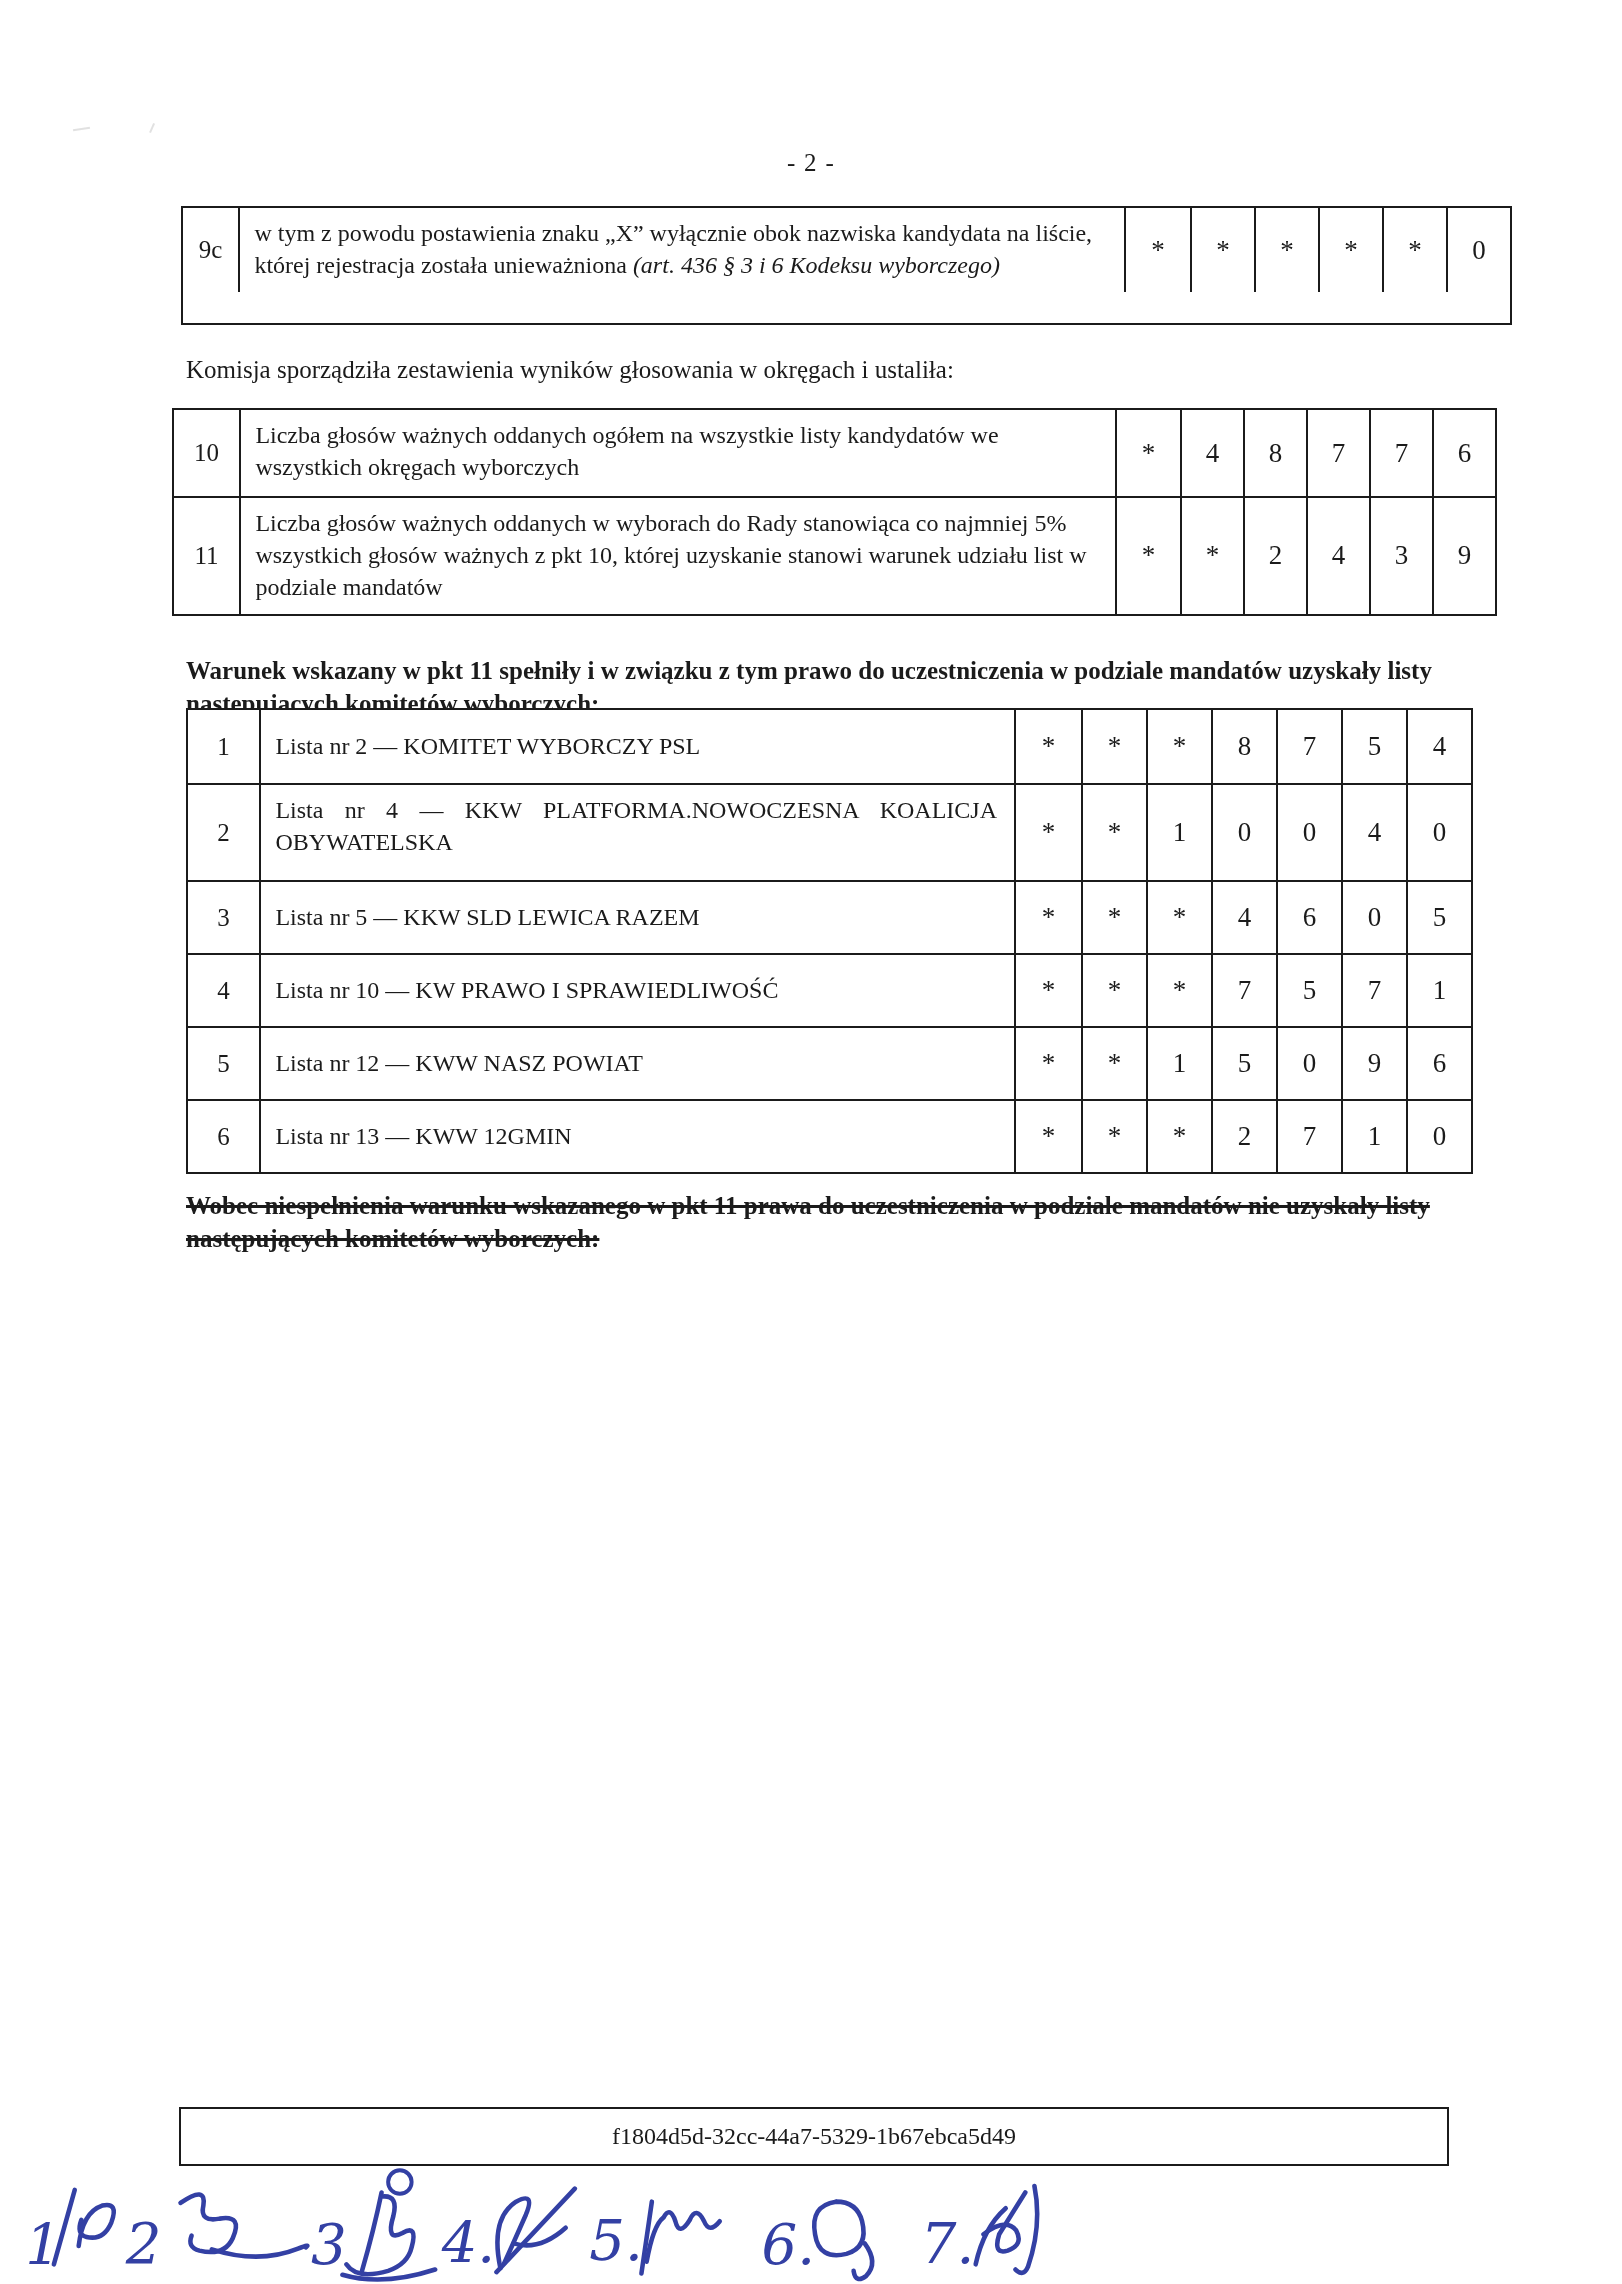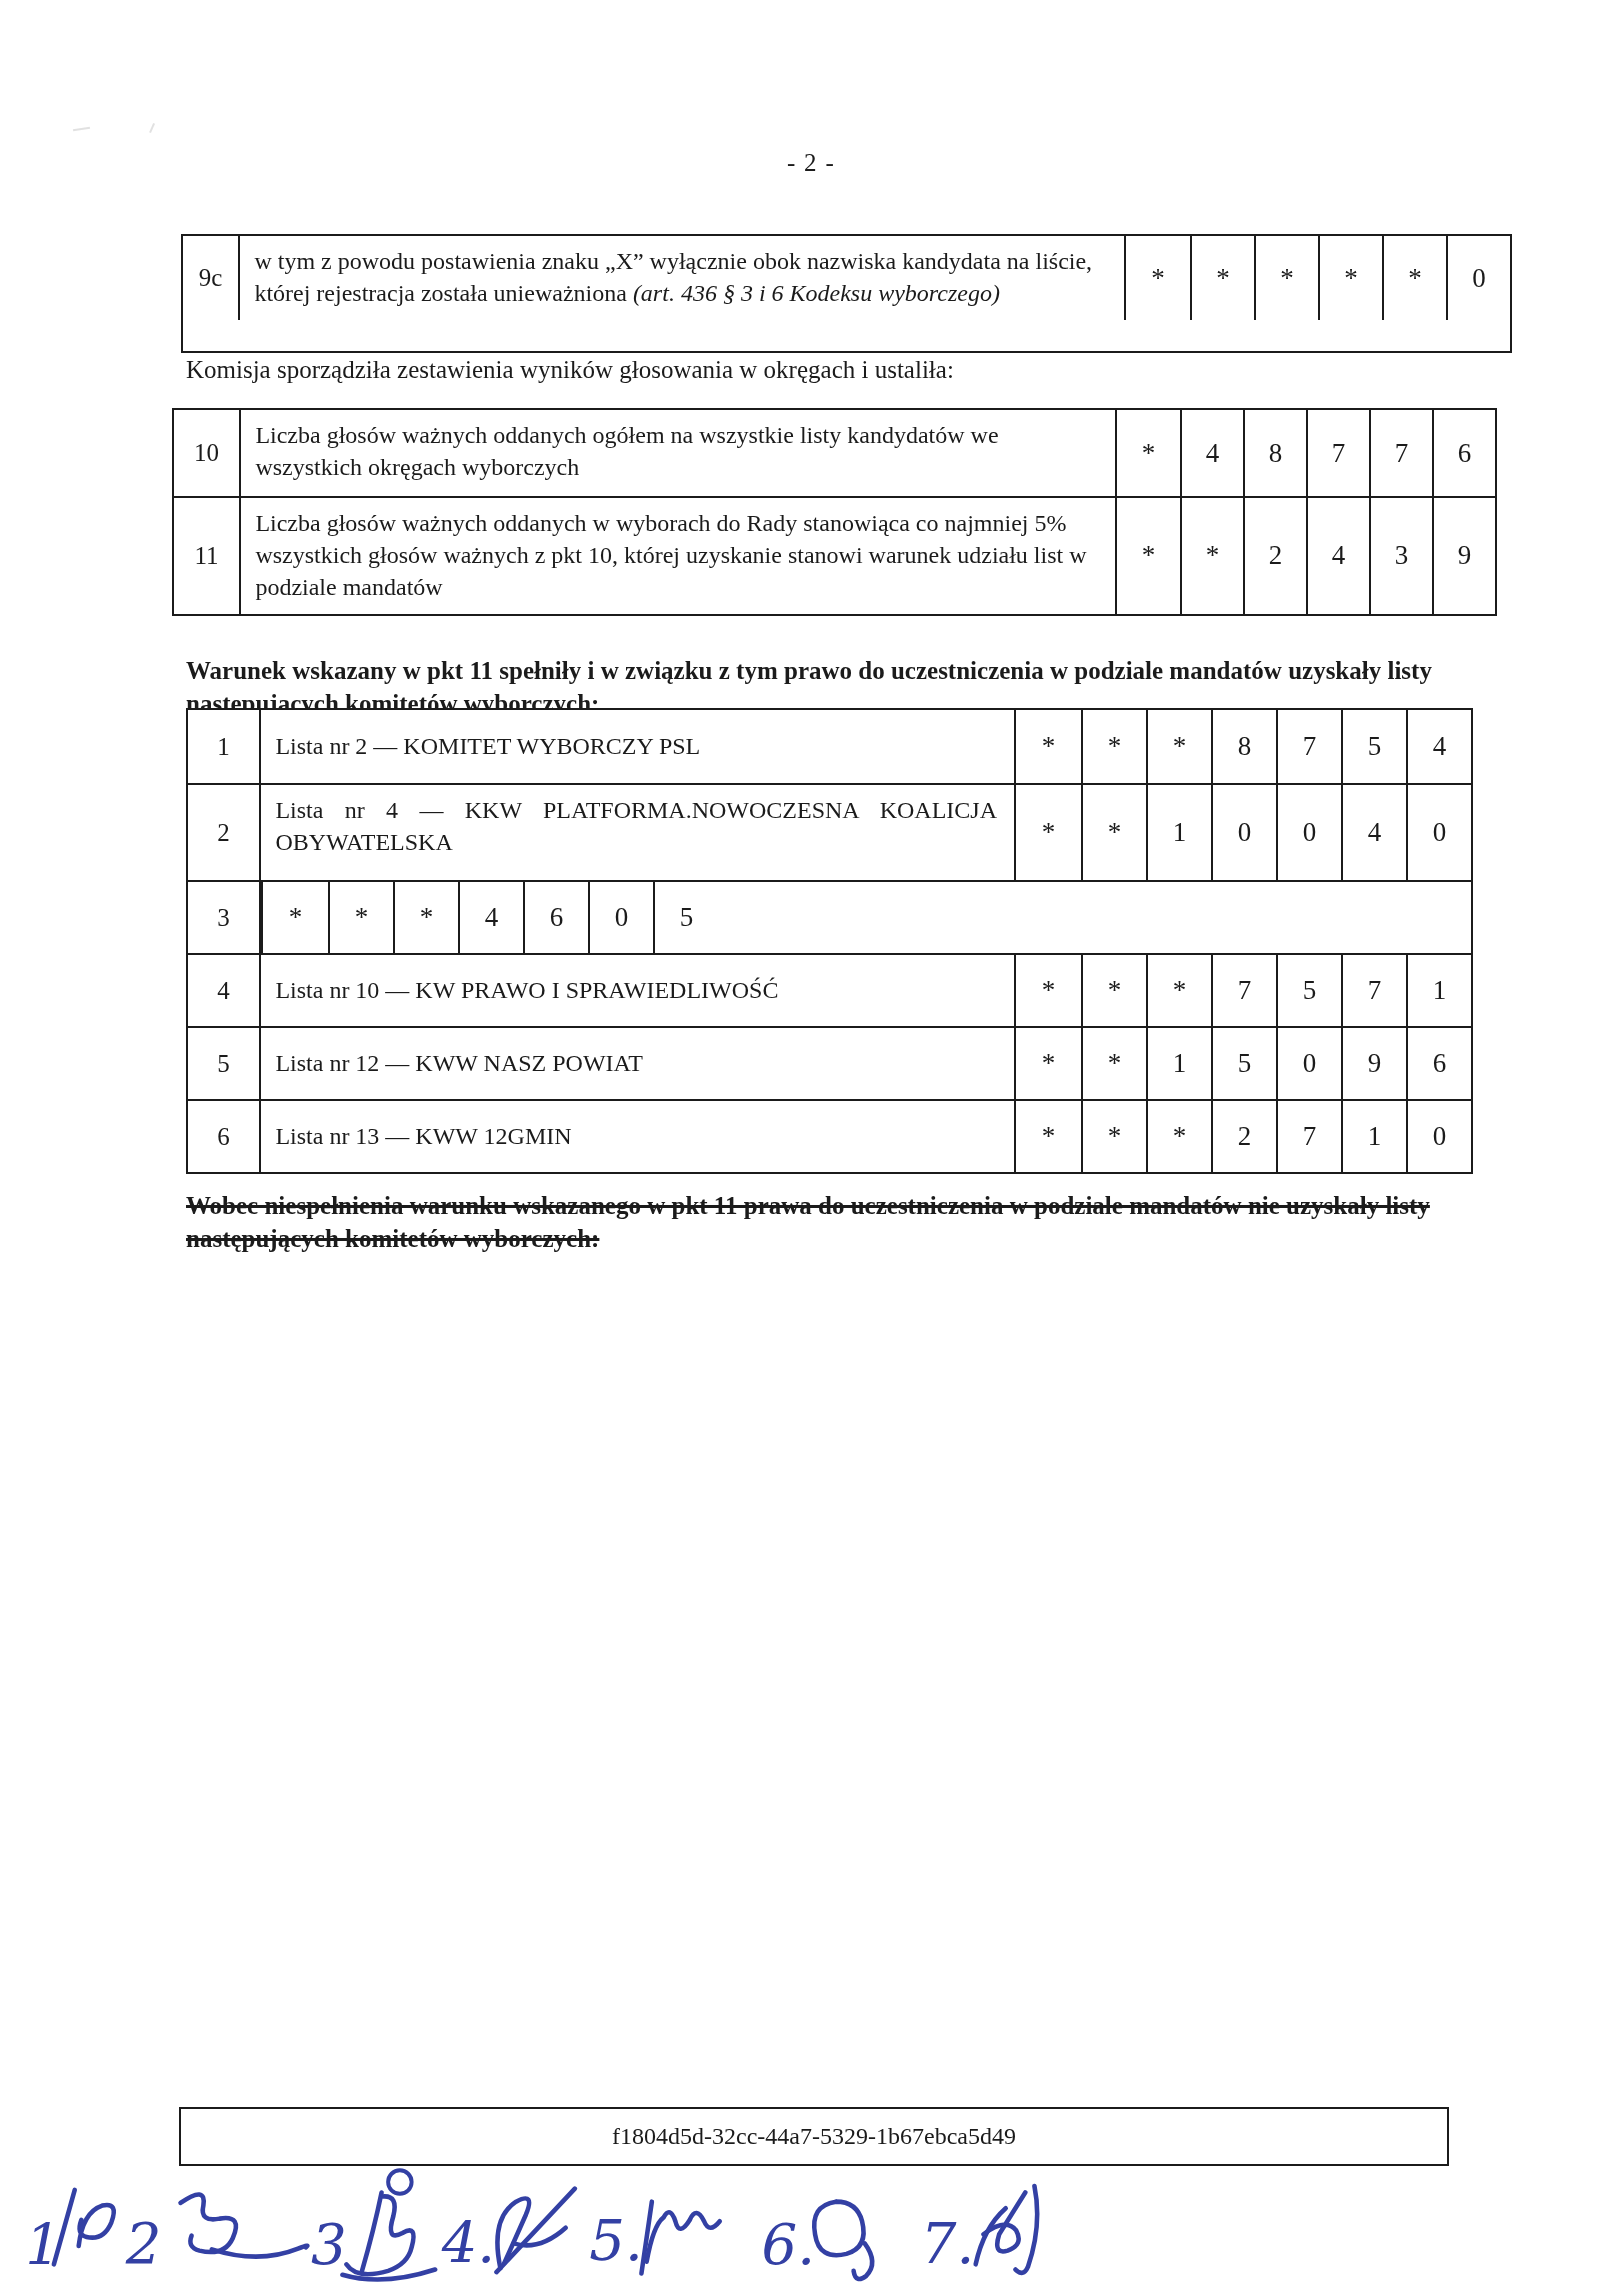--- a/index.html
+++ b/index.html
@@ -29,21 +29,21 @@
   .numgap { width:5.9px; }
   .numblock { display:flex; border-left:2.6px solid #1b1b1b; box-sizing:border-box; }
   .numcell {
     display:flex; align-items:center; justify-content:center;
     border-left:2px solid #1b1b1b; box-sizing:border-box;
     font-size:27px;
   }
   .numcell:first-child { border-left:none; }
 
   
-  #tbl-9c   { left:181px;  top:206px;  width:1331px; min-height:119px;margin-top:28px; }
+  #tbl-9c   { left:181px;  top:206px;  width:1331px; min-height:119px; }
   #tbl-9c .cell-id   { width:57px; }
   #tbl-9c .numcell   { width:64px; }
 
   #tbl-totals { left:172px; top:408px; width:1325px; }
   #tbl-totals .cell-id { width:67px; }
   #tbl-totals .numcell { width:63px; }
   #tbl-totals .trow.r10 { min-height:86px; }
   #tbl-totals .trow.r11 { min-height:112px; }
 
   #tbl-committees { left:186px; top:708px; width:1287px; }
@@ -172,20 +172,21 @@
       <div class="numcell">1</div>
       <div class="numcell">0</div>
       <div class="numcell">0</div>
       <div class="numcell">4</div>
       <div class="numcell">0</div>
     </div>
   </div>
 
   <div class="trow">
     <div class="cell-id">3</div>
+    <div class="cell-text">Lista nr 5 — KKW SLD LEWICA RAZEM</div>
     <div class="numblock">
       <div class="numcell">*</div>
       <div class="numcell">*</div>
       <div class="numcell">*</div>
       <div class="numcell">4</div>
       <div class="numcell">6</div>
       <div class="numcell">0</div>
       <div class="numcell">5</div>
     </div>
   </div>

